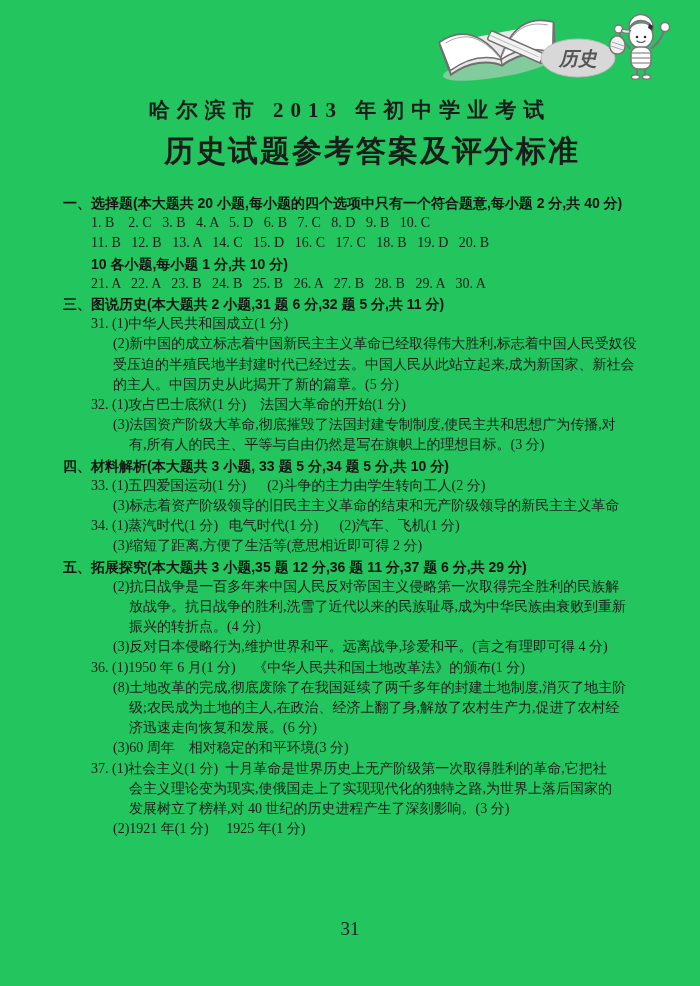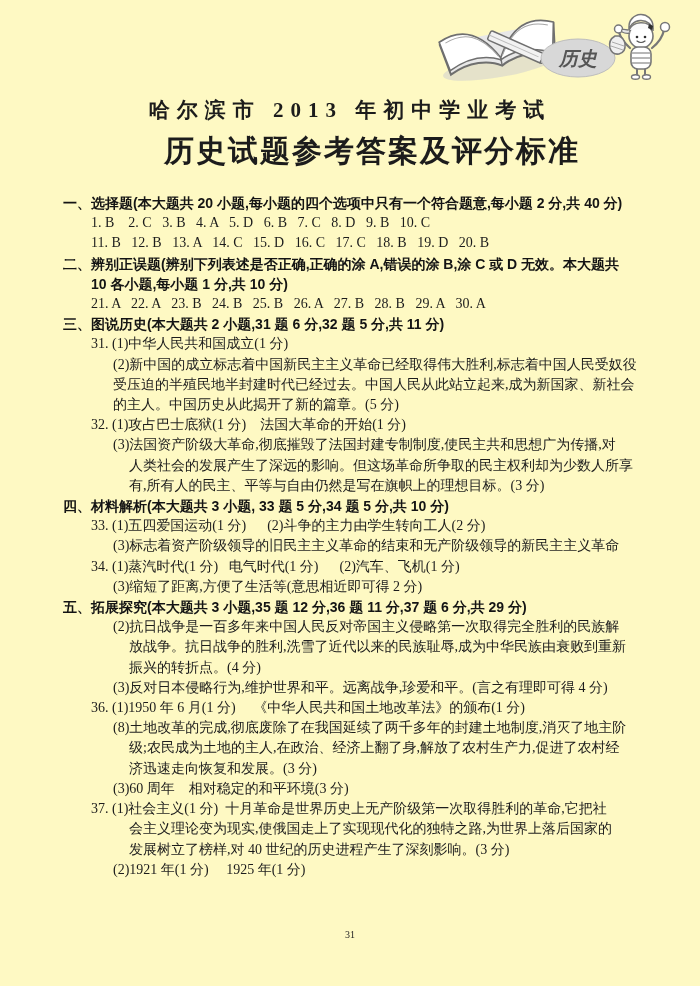--- a/index.html
+++ b/index.html
@@ -1,21 +1,21 @@
 <!DOCTYPE html>
 <html lang="zh"><head>
 <meta charset="utf-8">
 <style>
   html,body { margin:0; padding:0; background:#ffffff; }
   .page {
     position:relative;
     width:700px;
     height:986px;
     margin:0 auto;
-    background:#fef9c3;
+    background:#22c55e;
     font-family:"Liberation Serif", serif;
     color:#1c1c1c;
     overflow:hidden;
   }
   
   .illustration {
     position:absolute;
     top:0px;
     right:26px;
     width:246px;
@@ -53,21 +53,21 @@
   .indent-1 { padding-left:28px; }
   .indent-2 { padding-left:50px; }
   .indent-3 { padding-left:66px; }
   
   .footer {
     position:absolute;
     bottom:46px;
     left:0;
     width:100%;
     text-align:center;
-    font-size:10px;
+    font-size:19px;
     color:#222;
   }
   svg text.badge-text {
     font-family:"Liberation Sans", sans-serif;
     font-weight:bold;
     font-style:italic;
     font-size:19px;
     fill:#555;
   }
 </style>
@@ -144,46 +144,44 @@
 
   <div class="title-block">
     <div class="title-1">哈尔滨市 2013 年初中学业考试</div>
     <div class="title-2">历史试题参考答案及评分标准</div>
   </div>
 
   <div class="doc-body">
       <div class="line section indent-0">一、选择题(本大题共 20 小题,每小题的四个选项中只有一个符合题意,每小题 2 分,共 40 分)</div>
       <div class="line answers indent-1">1. B    2. C   3. B   4. A   5. D   6. B   7. C   8. D   9. B   10. C</div>
       <div class="line answers indent-1">11. B   12. B   13. A   14. C   15. D   16. C   17. C   18. B   19. D   20. B</div>
-      <div class="line section indent-0">二、辨别正误题(辨别下列表述是否正确,正确的涂 A,错误的涂 B,涂 C 或 D 无效。本大题共</div>
       <div class="line section indent-1">10 各小题,每小题 1 分,共 10 分)</div>
       <div class="line answers indent-1">21. A   22. A   23. B   24. B   25. B   26. A   27. B   28. B   29. A   30. A</div>
       <div class="line section indent-0">三、图说历史(本大题共 2 小题,31 题 6 分,32 题 5 分,共 11 分)</div>
       <div class="line body indent-1">31. (1)中华人民共和国成立(1 分)</div>
       <div class="line body indent-2">(2)新中国的成立标志着中国新民主主义革命已经取得伟大胜利,标志着中国人民受奴役</div>
       <div class="line body indent-2">受压迫的半殖民地半封建时代已经过去。中国人民从此站立起来,成为新国家、新社会</div>
       <div class="line body indent-2">的主人。中国历史从此揭开了新的篇章。(5 分)</div>
       <div class="line body indent-1">32. (1)攻占巴士底狱(1 分)    法国大革命的开始(1 分)</div>
       <div class="line body indent-2">(3)法国资产阶级大革命,彻底摧毁了法国封建专制制度,使民主共和思想广为传播,对</div>
-      <div class="line body indent-3">人类社会的发展产生了深远的影响。但这场革命所争取的民主权利却为少数人所享</div>
       <div class="line body indent-3">有,所有人的民主、平等与自由仍然是写在旗帜上的理想目标。(3 分)</div>
       <div class="line section indent-0">四、材料解析(本大题共 3 小题, 33 题 5 分,34 题 5 分,共 10 分)</div>
       <div class="line body indent-1">33. (1)五四爱国运动(1 分)      (2)斗争的主力由学生转向工人(2 分)</div>
       <div class="line body indent-2">(3)标志着资产阶级领导的旧民主主义革命的结束和无产阶级领导的新民主主义革命</div>
       <div class="line body indent-1">34. (1)蒸汽时代(1 分)   电气时代(1 分)      (2)汽车、飞机(1 分)</div>
       <div class="line body indent-2">(3)缩短了距离,方便了生活等(意思相近即可得 2 分)</div>
       <div class="line section indent-0">五、拓展探究(本大题共 3 小题,35 题 12 分,36 题 11 分,37 题 6 分,共 29 分)</div>
       <div class="line body indent-2">(2)抗日战争是一百多年来中国人民反对帝国主义侵略第一次取得完全胜利的民族解</div>
       <div class="line body indent-3">放战争。抗日战争的胜利,洗雪了近代以来的民族耻辱,成为中华民族由衰败到重新</div>
       <div class="line body indent-3">振兴的转折点。(4 分)</div>
       <div class="line body indent-2">(3)反对日本侵略行为,维护世界和平。远离战争,珍爱和平。(言之有理即可得 4 分)</div>
       <div class="line body indent-1">36. (1)1950 年 6 月(1 分)     《中华人民共和国土地改革法》的颁布(1 分)</div>
       <div class="line body indent-2">(8)土地改革的完成,彻底废除了在我国延续了两千多年的封建土地制度,消灭了地主阶</div>
       <div class="line body indent-3">级;农民成为土地的主人,在政治、经济上翻了身,解放了农村生产力,促进了农村经</div>
-      <div class="line body indent-3">济迅速走向恢复和发展。(3 分)</div>
+      <div class="line body indent-3">济迅速走向恢复和发展。(6 分)</div>
       <div class="line body indent-2">(3)60 周年    相对稳定的和平环境(3 分)</div>
       <div class="line body indent-1">37. (1)社会主义(1 分)  十月革命是世界历史上无产阶级第一次取得胜利的革命,它把社</div>
       <div class="line body indent-3">会主义理论变为现实,使俄国走上了实现现代化的独特之路,为世界上落后国家的</div>
       <div class="line body indent-3">发展树立了榜样,对 40 世纪的历史进程产生了深刻影响。(3 分)</div>
       <div class="line body indent-2">(2)1921 年(1 分)     1925 年(1 分)</div>
     </div>
 
   <div class="footer">31</div>
 
 </div>

